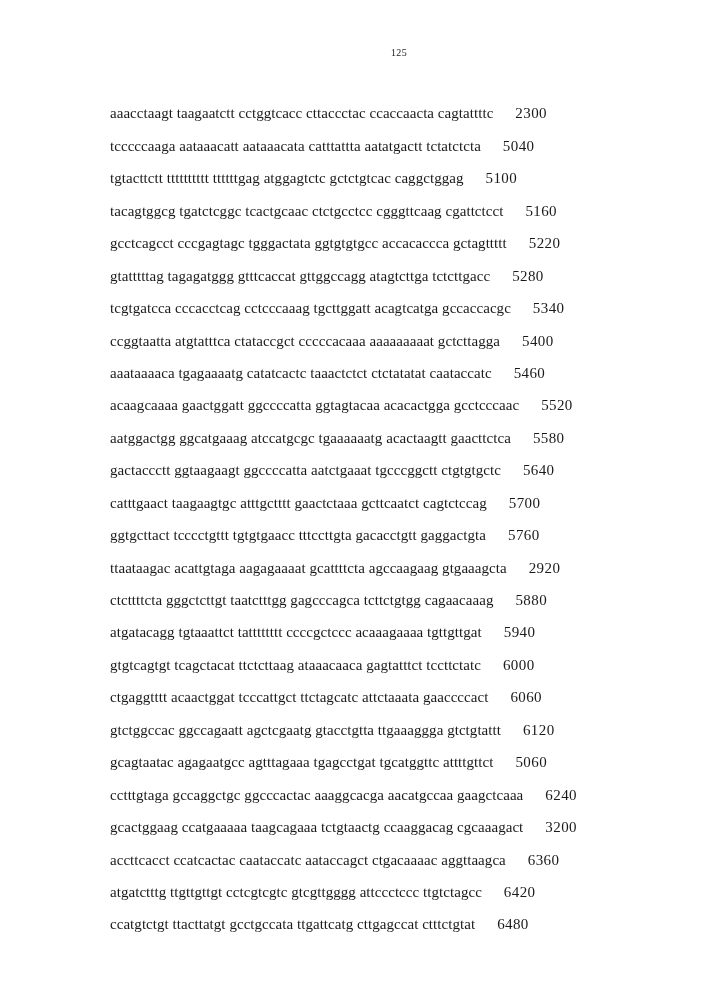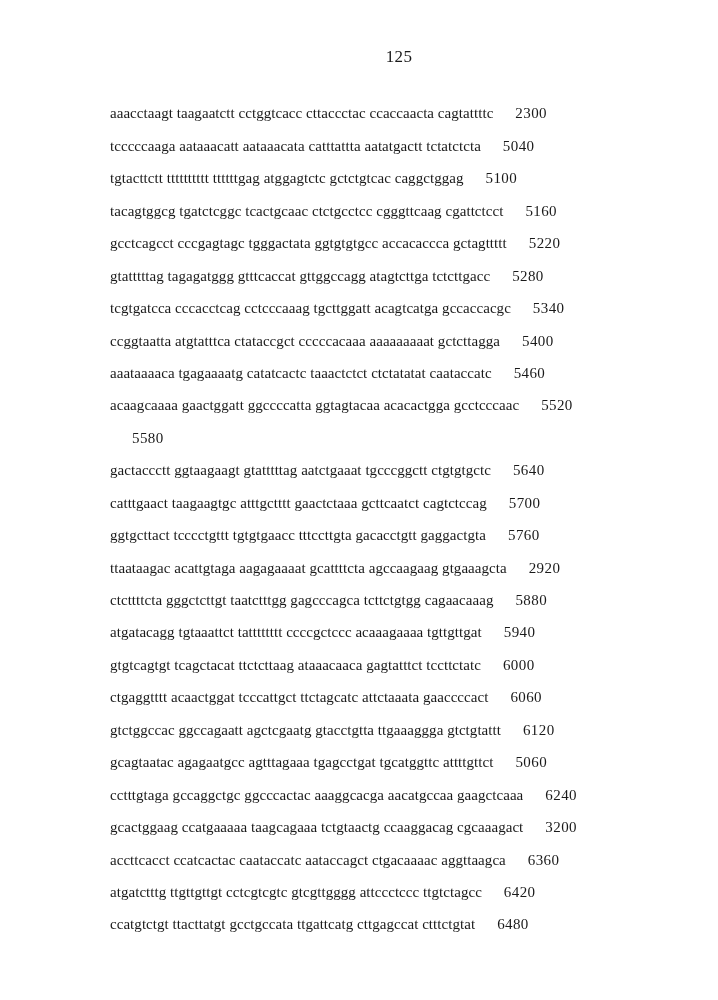--- a/index.html
+++ b/index.html
@@ -20,21 +20,21 @@
     height: 1000px;
     background: #ffffff;
     box-sizing: border-box;
   }
   .page-number {
     position: absolute;
     top: 47px;
     left: 0;
     width: 718px;
     text-align: center;
-    font-size: 17px;
+    font-size: 10px;
     letter-spacing: 0.3px;
     padding-left: 80px;
     box-sizing: border-box;
   }
   .sequence-block {
     position: absolute;
     top: 90px;
     left: 110px;
     width: 560px;
   }
@@ -97,24 +97,25 @@
       </div>
       <div class="sequence-line">
         <span class="seq-text">aaataaaaca tgagaaaatg catatcactc taaactctct ctctatatat caataccatc</span>
         <span class="seq-num">5460</span>
       </div>
       <div class="sequence-line">
         <span class="seq-text">acaagcaaaa gaactggatt ggccccatta ggtagtacaa acacactgga gcctcccaac</span>
         <span class="seq-num">5520</span>
       </div>
       <div class="sequence-line">
+        <span class="seq-text">aatggactgg ggcatgaaag atccatgcgc tgaaaaaatg acactaagtt gaacttctca</span>
         <span class="seq-num">5580</span>
       </div>
       <div class="sequence-line">
-        <span class="seq-text">gactaccctt ggtaagaagt gtatttttag aatctgaaat tgcccggctt ctgtgtgctc</span>
+        <span class="seq-text">gactaccctt ggtaagaagt ggccccatta aatctgaaat tgcccggctt ctgtgtgctc</span>
         <span class="seq-num">5640</span>
       </div>
       <div class="sequence-line">
         <span class="seq-text">catttgaact taagaagtgc atttgctttt gaactctaaa gcttcaatct cagtctccag</span>
         <span class="seq-num">5700</span>
       </div>
       <div class="sequence-line">
         <span class="seq-text">ggtgcttact tcccctgttt tgtgtgaacc tttccttgta gacacctgtt gaggactgta</span>
         <span class="seq-num">5760</span>
       </div>

